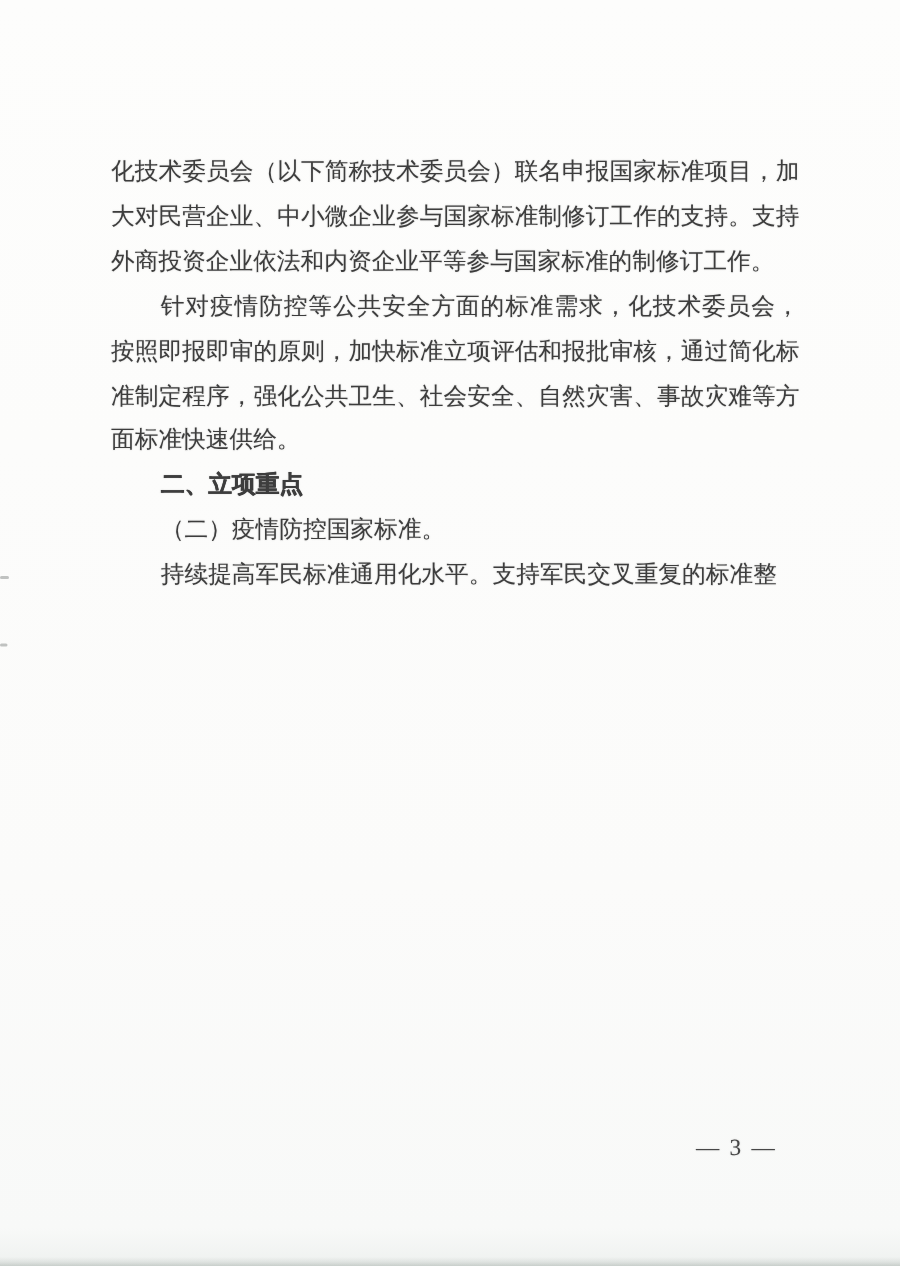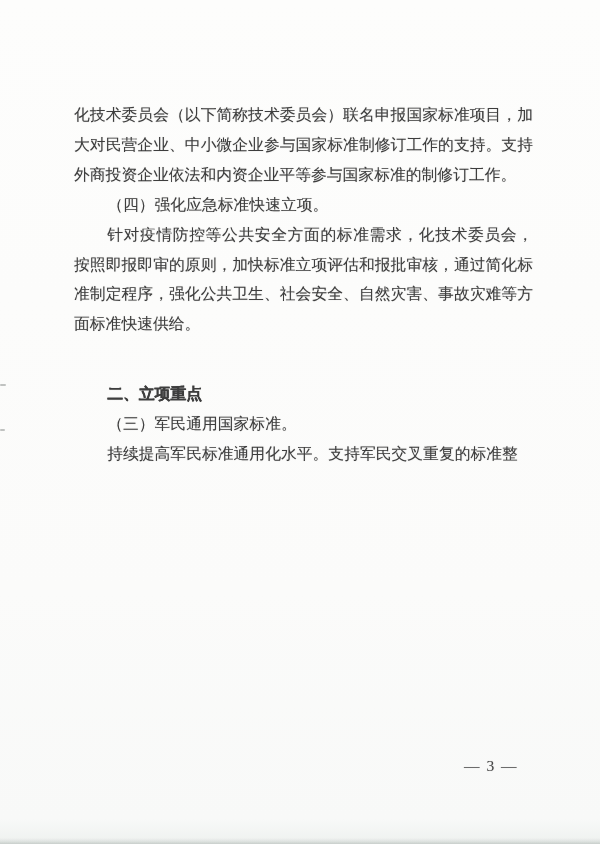--- a/index.html
+++ b/index.html
@@ -35,21 +35,20 @@
     text-indent: 2.1em;
     text-shadow: 0 0 1px rgba(80, 80, 80, 0.35);
     word-break: break-all;
   }
   .doc p.continued {
     text-indent: 0;
   }
   .doc p.heading {
     font-weight: 700;
     text-shadow: 0.3px 0 0 #3d3d3d, 0 0 1px rgba(80, 80, 80, 0.35);
-    margin-top: 40px;
   }
   .page-number {
     position: absolute;
     top: 752px;
     right: 82px;
     font-size: 15.5px;
     line-height: 28px;
     color: #474747;
     letter-spacing: 1.5px;
     text-shadow: 0 0 1px rgba(90, 90, 90, 0.35);
@@ -70,24 +69,23 @@
   .speck-1 { left: 0; top: 384px; width: 6px; height: 2px; }
   .speck-2 { left: 0; top: 429px; width: 5px; height: 2px; }
 </style>
 </head>
 <body>
 
 <div class="page">
 
   <main class="doc">
     <p class="continued">化技术委员会（以下简称技术委员会）联名申报国家标准项目，加大对民营企业、中小微企业参与国家标准制修订工作的支持。支持外商投资企业依法和内资企业平等参与国家标准的制修订工作。</p>
-    <p class="subheading">（四）强化应急标准快速立项。</p>
     <p class="body-text">针对疫情防控等公共安全方面的标准需求，化技术委员会，按照即报即审的原则，加快标准立项评估和报批审核，通过简化标准制定程序，强化公共卫生、社会安全、自然灾害、事故灾难等方面标准快速供给。</p>
     <p class="heading">二、立项重点</p>
-    <p class="subheading">（三）军民通用国家标准。</p>
+    <p class="subheading">（二）疫情防控国家标准。</p>
     <p class="body-text">持续提高军民标准通用化水平。支持军民交叉重复的标准整</p>
   </main>
 
   <div class="page-number">— 3 —</div>
 
   <div class="scan-speck speck-1"></div>
   <div class="scan-speck speck-2"></div>
 
   <div class="page-bottom-edge"></div>
 

